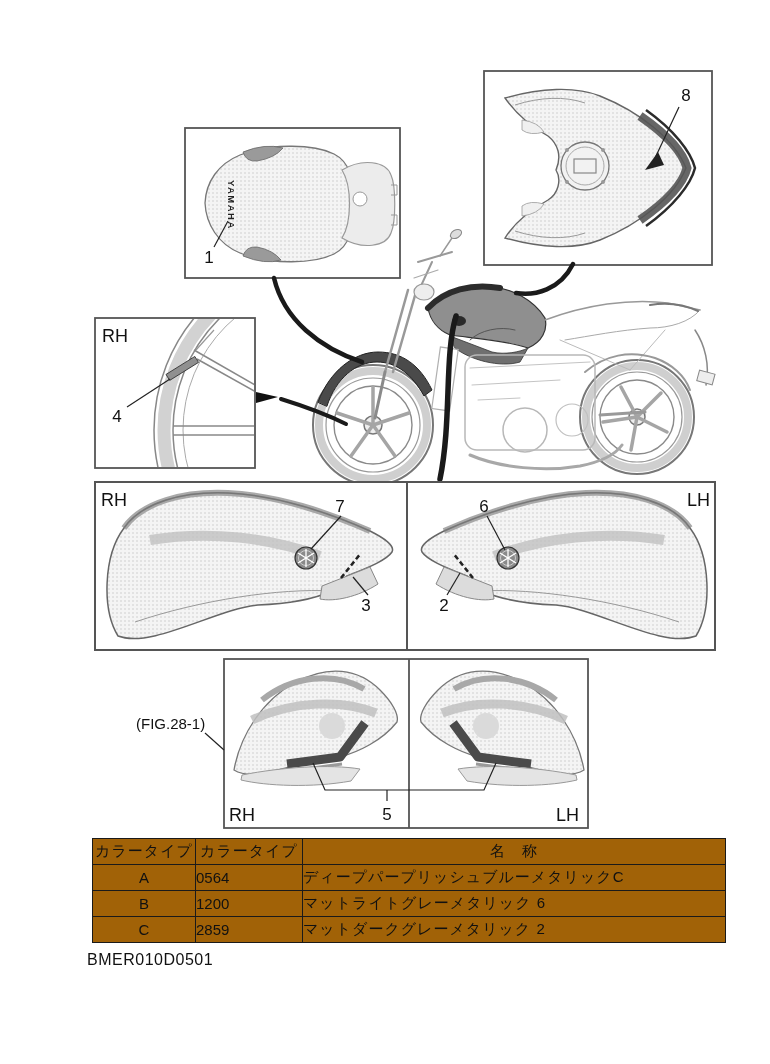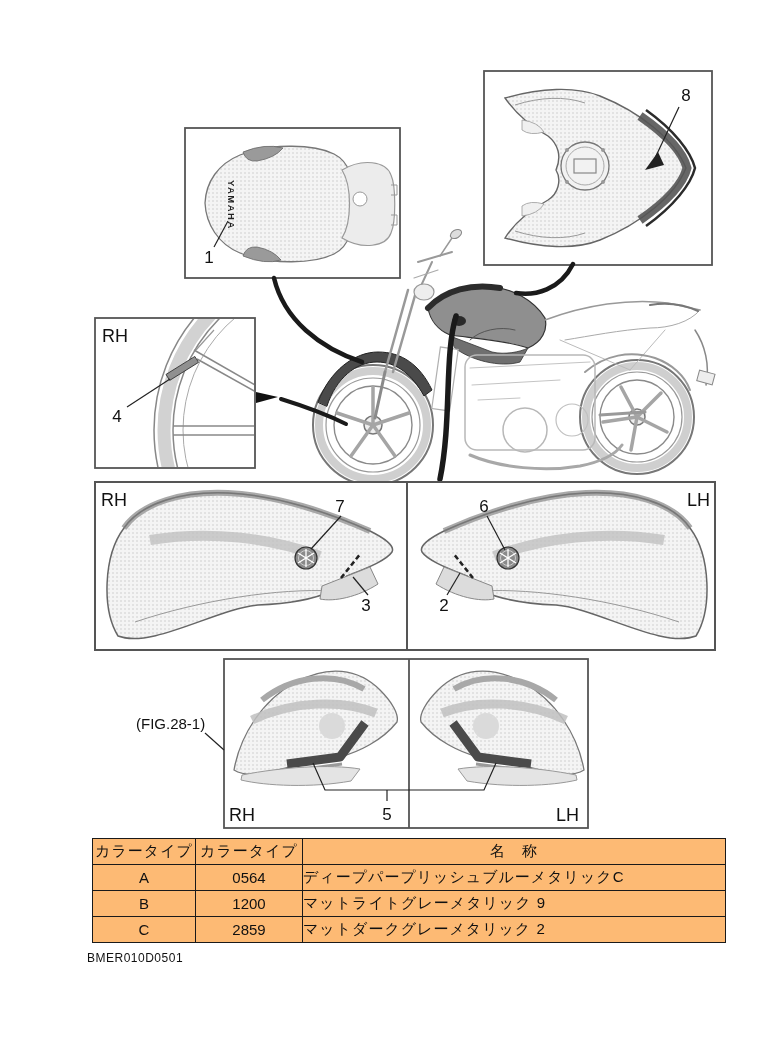--- a/index.html
+++ b/index.html
@@ -6,27 +6,27 @@
   .page{position:relative;width:770px;height:1064px;background:#ffffff;overflow:hidden;
         font-family:"Liberation Sans",sans-serif;color:#111;}
   svg{position:absolute;left:0;top:0;}
   svg text{font-family:"Liberation Sans",sans-serif;fill:#111;}
   .callout{font-size:17px;}
   .boxlabel{font-size:18px;}
   .figref{font-size:15px;}
   .yam{font-size:9.5px;font-weight:bold;letter-spacing:1.5px;fill:#222;}
 
   table.colortable{position:absolute;left:92px;top:838px;border-collapse:collapse;
-        font-size:15px;table-layout:fixed;background:#fdba74;}
+        font-size:15px;table-layout:fixed;background:#a16207;}
   table.colortable td{border:1.5px solid #1a1a1a;height:25px;padding:0;vertical-align:middle;}
   td.c-type{width:102px;text-align:center;}
-  td.c-code{width:106px;text-align:center;}
+  td.c-code{width:106px;text-align:left;}
   td.c-name{width:422px;text-align:left;padding-left:10px;letter-spacing:1px;}
   td.hdr{text-align:center;letter-spacing:1px;padding-left:0;}
-  .footer-code{position:absolute;left:87px;top:951px;font-size:12px;letter-spacing:0.5px;}
+  .footer-code{position:absolute;left:87px;top:951px;font-size:16px;letter-spacing:0.5px;}
 </style>
 </head>
 <body>
 
 <div class="page">
 
 <svg width="770" height="1064" viewBox="0 0 770 1064">
   <defs>
     <pattern id="dl" patternUnits="userSpaceOnUse" width="4" height="4">
       <rect width="4" height="4" fill="#f4f4f4"></rect>
@@ -250,21 +250,21 @@
     <td class="c-name hdr">名　称</td>
   </tr>
   <tr>
     <td class="c-type">A</td>
     <td class="c-code">0564</td>
     <td class="c-name">ディープパープリッシュブルーメタリックC</td>
   </tr>
   <tr>
     <td class="c-type">B</td>
     <td class="c-code">1200</td>
-    <td class="c-name">マットライトグレーメタリック 9</td>
+    <td class="c-name">マットライトグレーメタリック 6</td>
   </tr>
   <tr>
     <td class="c-type">C</td>
     <td class="c-code">2859</td>
     <td class="c-name">マットダークグレーメタリック 2</td>
   </tr>
   </tbody>
 </table>
 
 <div class="footer-code">BMER010D0501</div>

